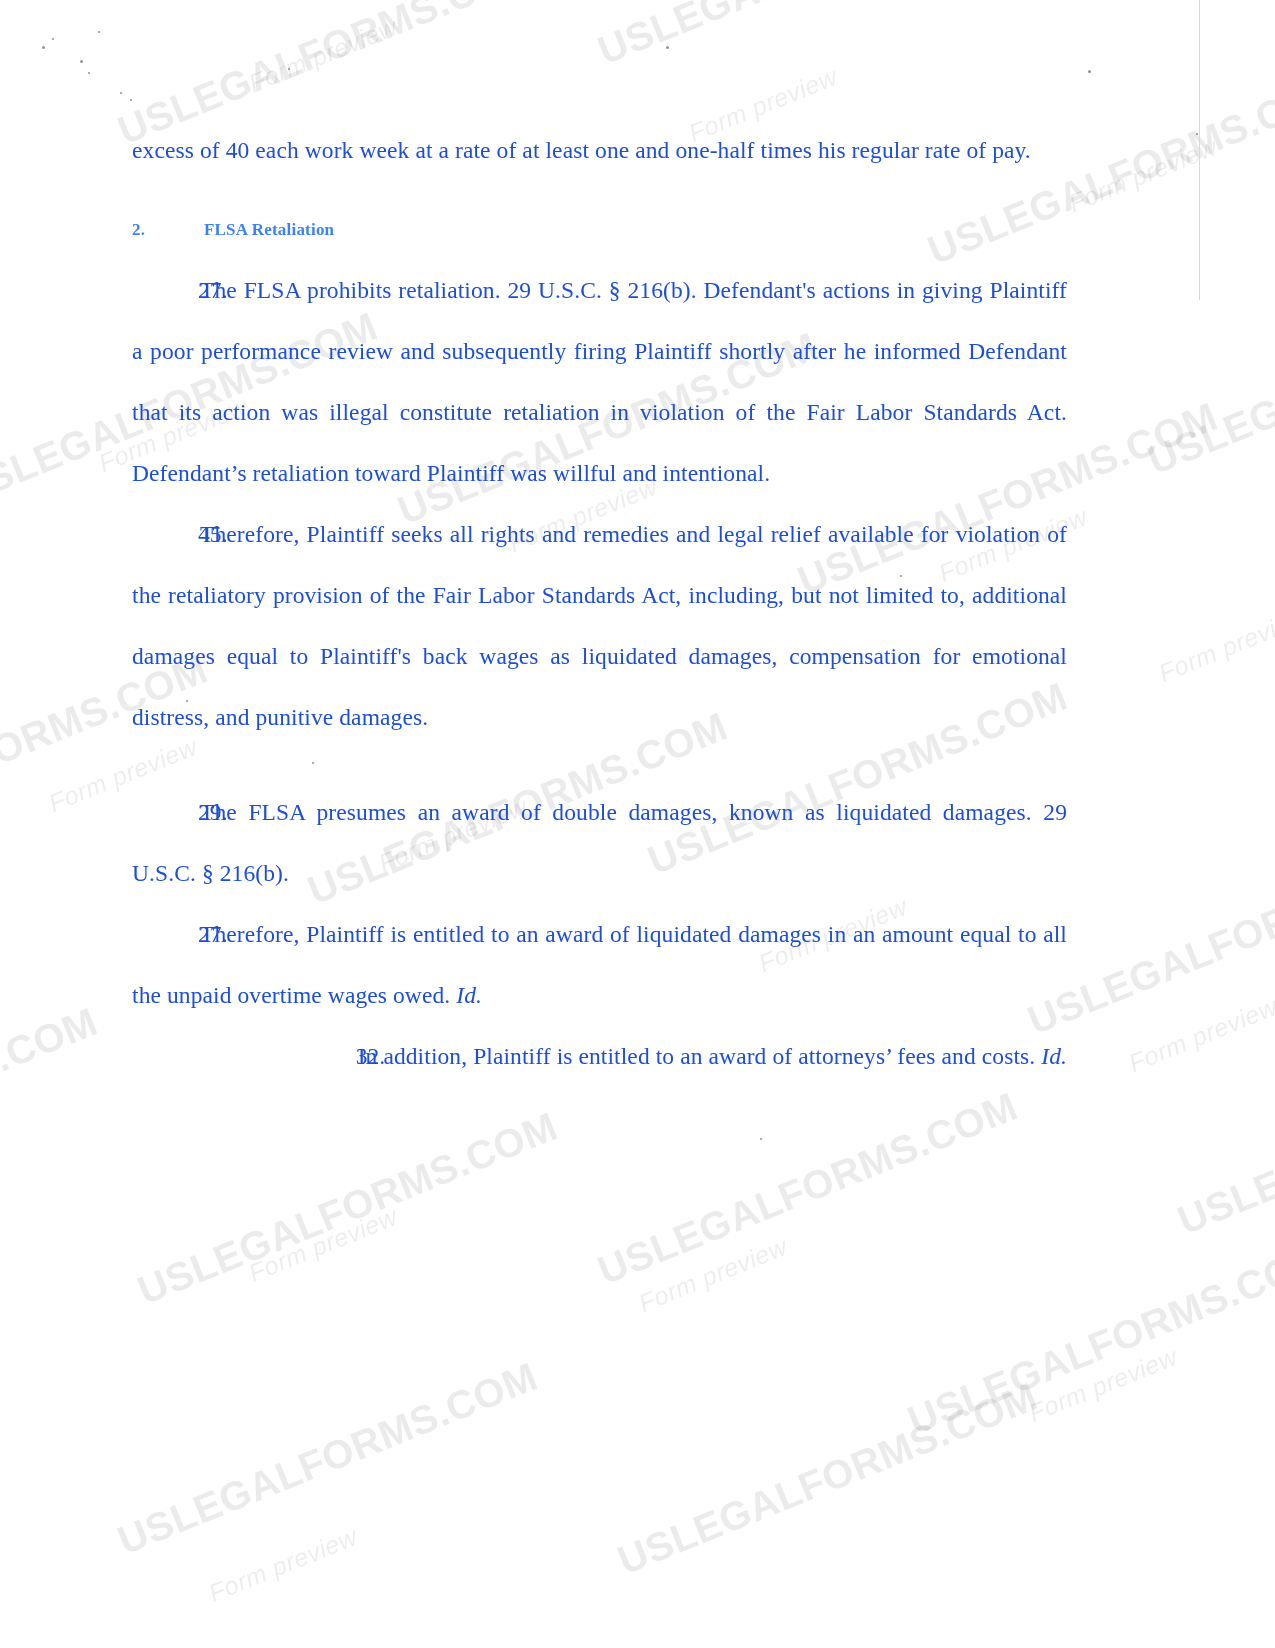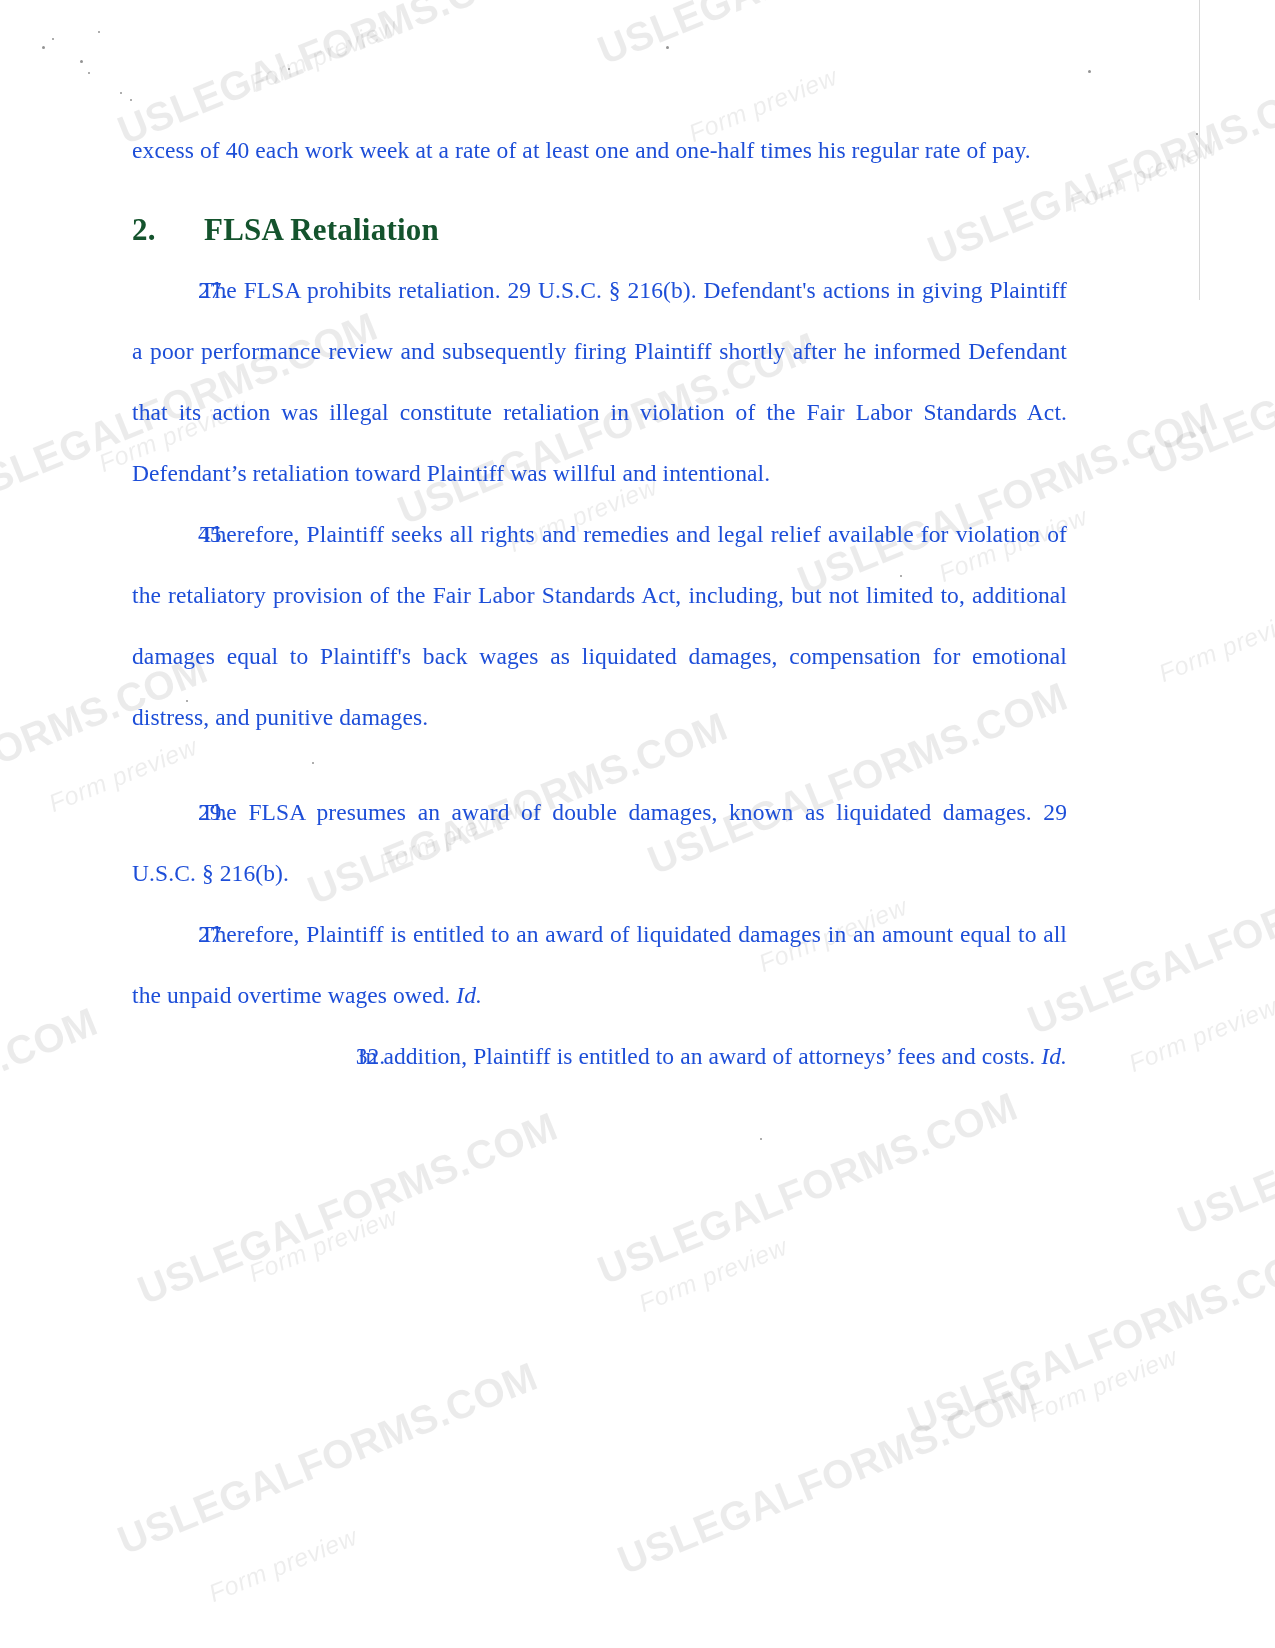--- a/index.html
+++ b/index.html
@@ -78,24 +78,24 @@
     text-align: right;
   }
 
   .indent-num {
     display: inline-block;
     width: 68px;
     text-indent: 66px;
   }
 
   .heading {
-    font-size: 31px;
+    font-size: 17px;
     line-height: 61px;
     font-weight: bold;
-    color: #14532d;
+    color: #3b82f6;
     margin: 0;
     letter-spacing: 0.2px;
   }
   .heading .hnum {
     display: inline-block;
     width: 72px;
   }
 
   .ital {
     font-style: italic;

